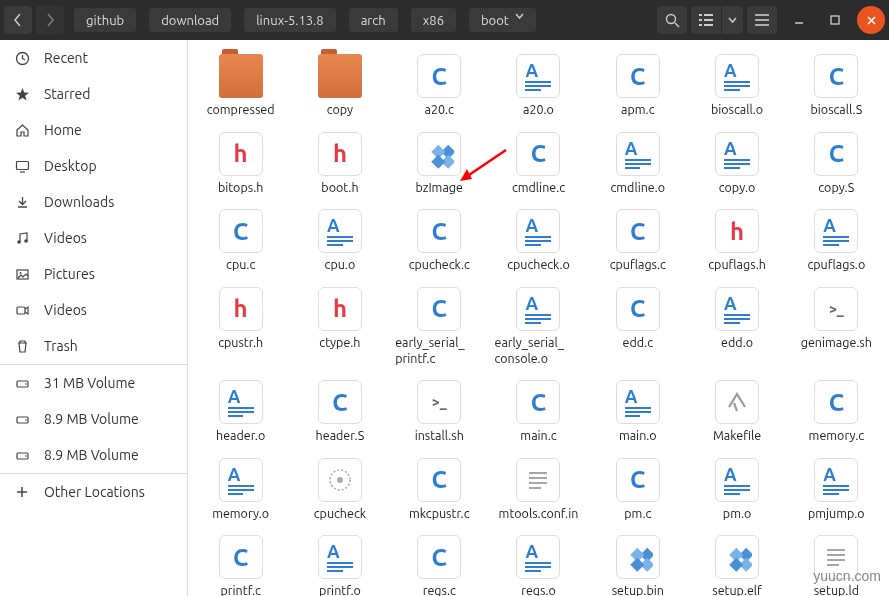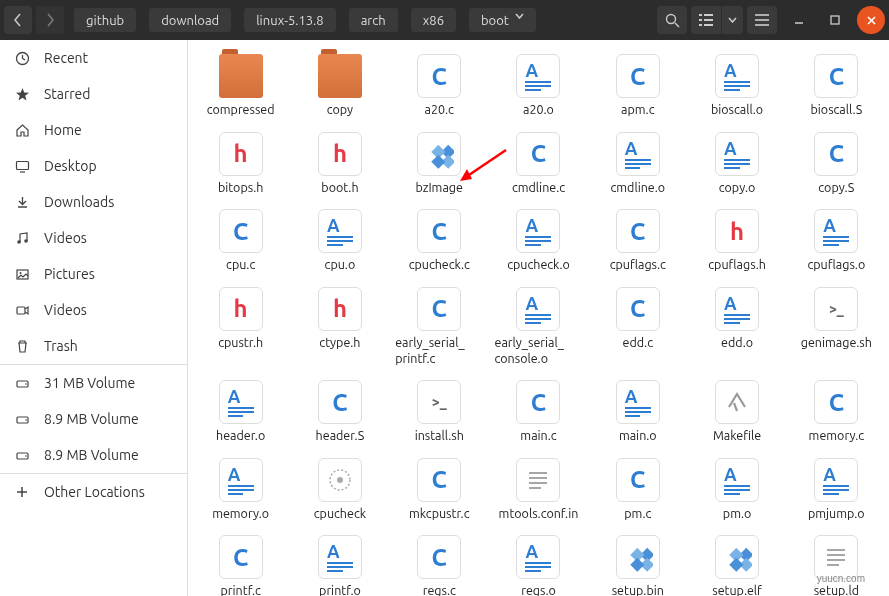--- a/index.html
+++ b/index.html
@@ -44,21 +44,21 @@
 .o-lines { display: flex; flex-direction: column; gap: 2px; align-items: flex-start; width: 26px; }
 .o-lines .a { color: #2d7dd2; font-size: 18px; font-weight: bold; line-height: 1; }
 .o-lines .line { height: 2px; background: #2d7dd2; width: 100%; }
 .o-lines .line.short { width: 60%; }
 .file-label { font-size: 12.5px; color: #222; text-align: left; line-height: 1.25; max-width: 88px; word-break: break-word; }
 
 
 .arrow { position: absolute; left: 458px; top: 147px; pointer-events: none; }
 
 
-.watermark { position: absolute; right: 24px; bottom: 12px; font-size: 10px; color: #888; font-family: sans-serif; }
+.watermark { position: absolute; right: 8px; bottom: 12px; font-size: 14px; color: #888; font-family: sans-serif; }
 
 
 svg { display: block; }
 </style>
 </head>
 <body>
 
 <div class="header">
   <div class="nav-btn">
     <svg width="10" height="14" viewBox="0 0 10 14">

